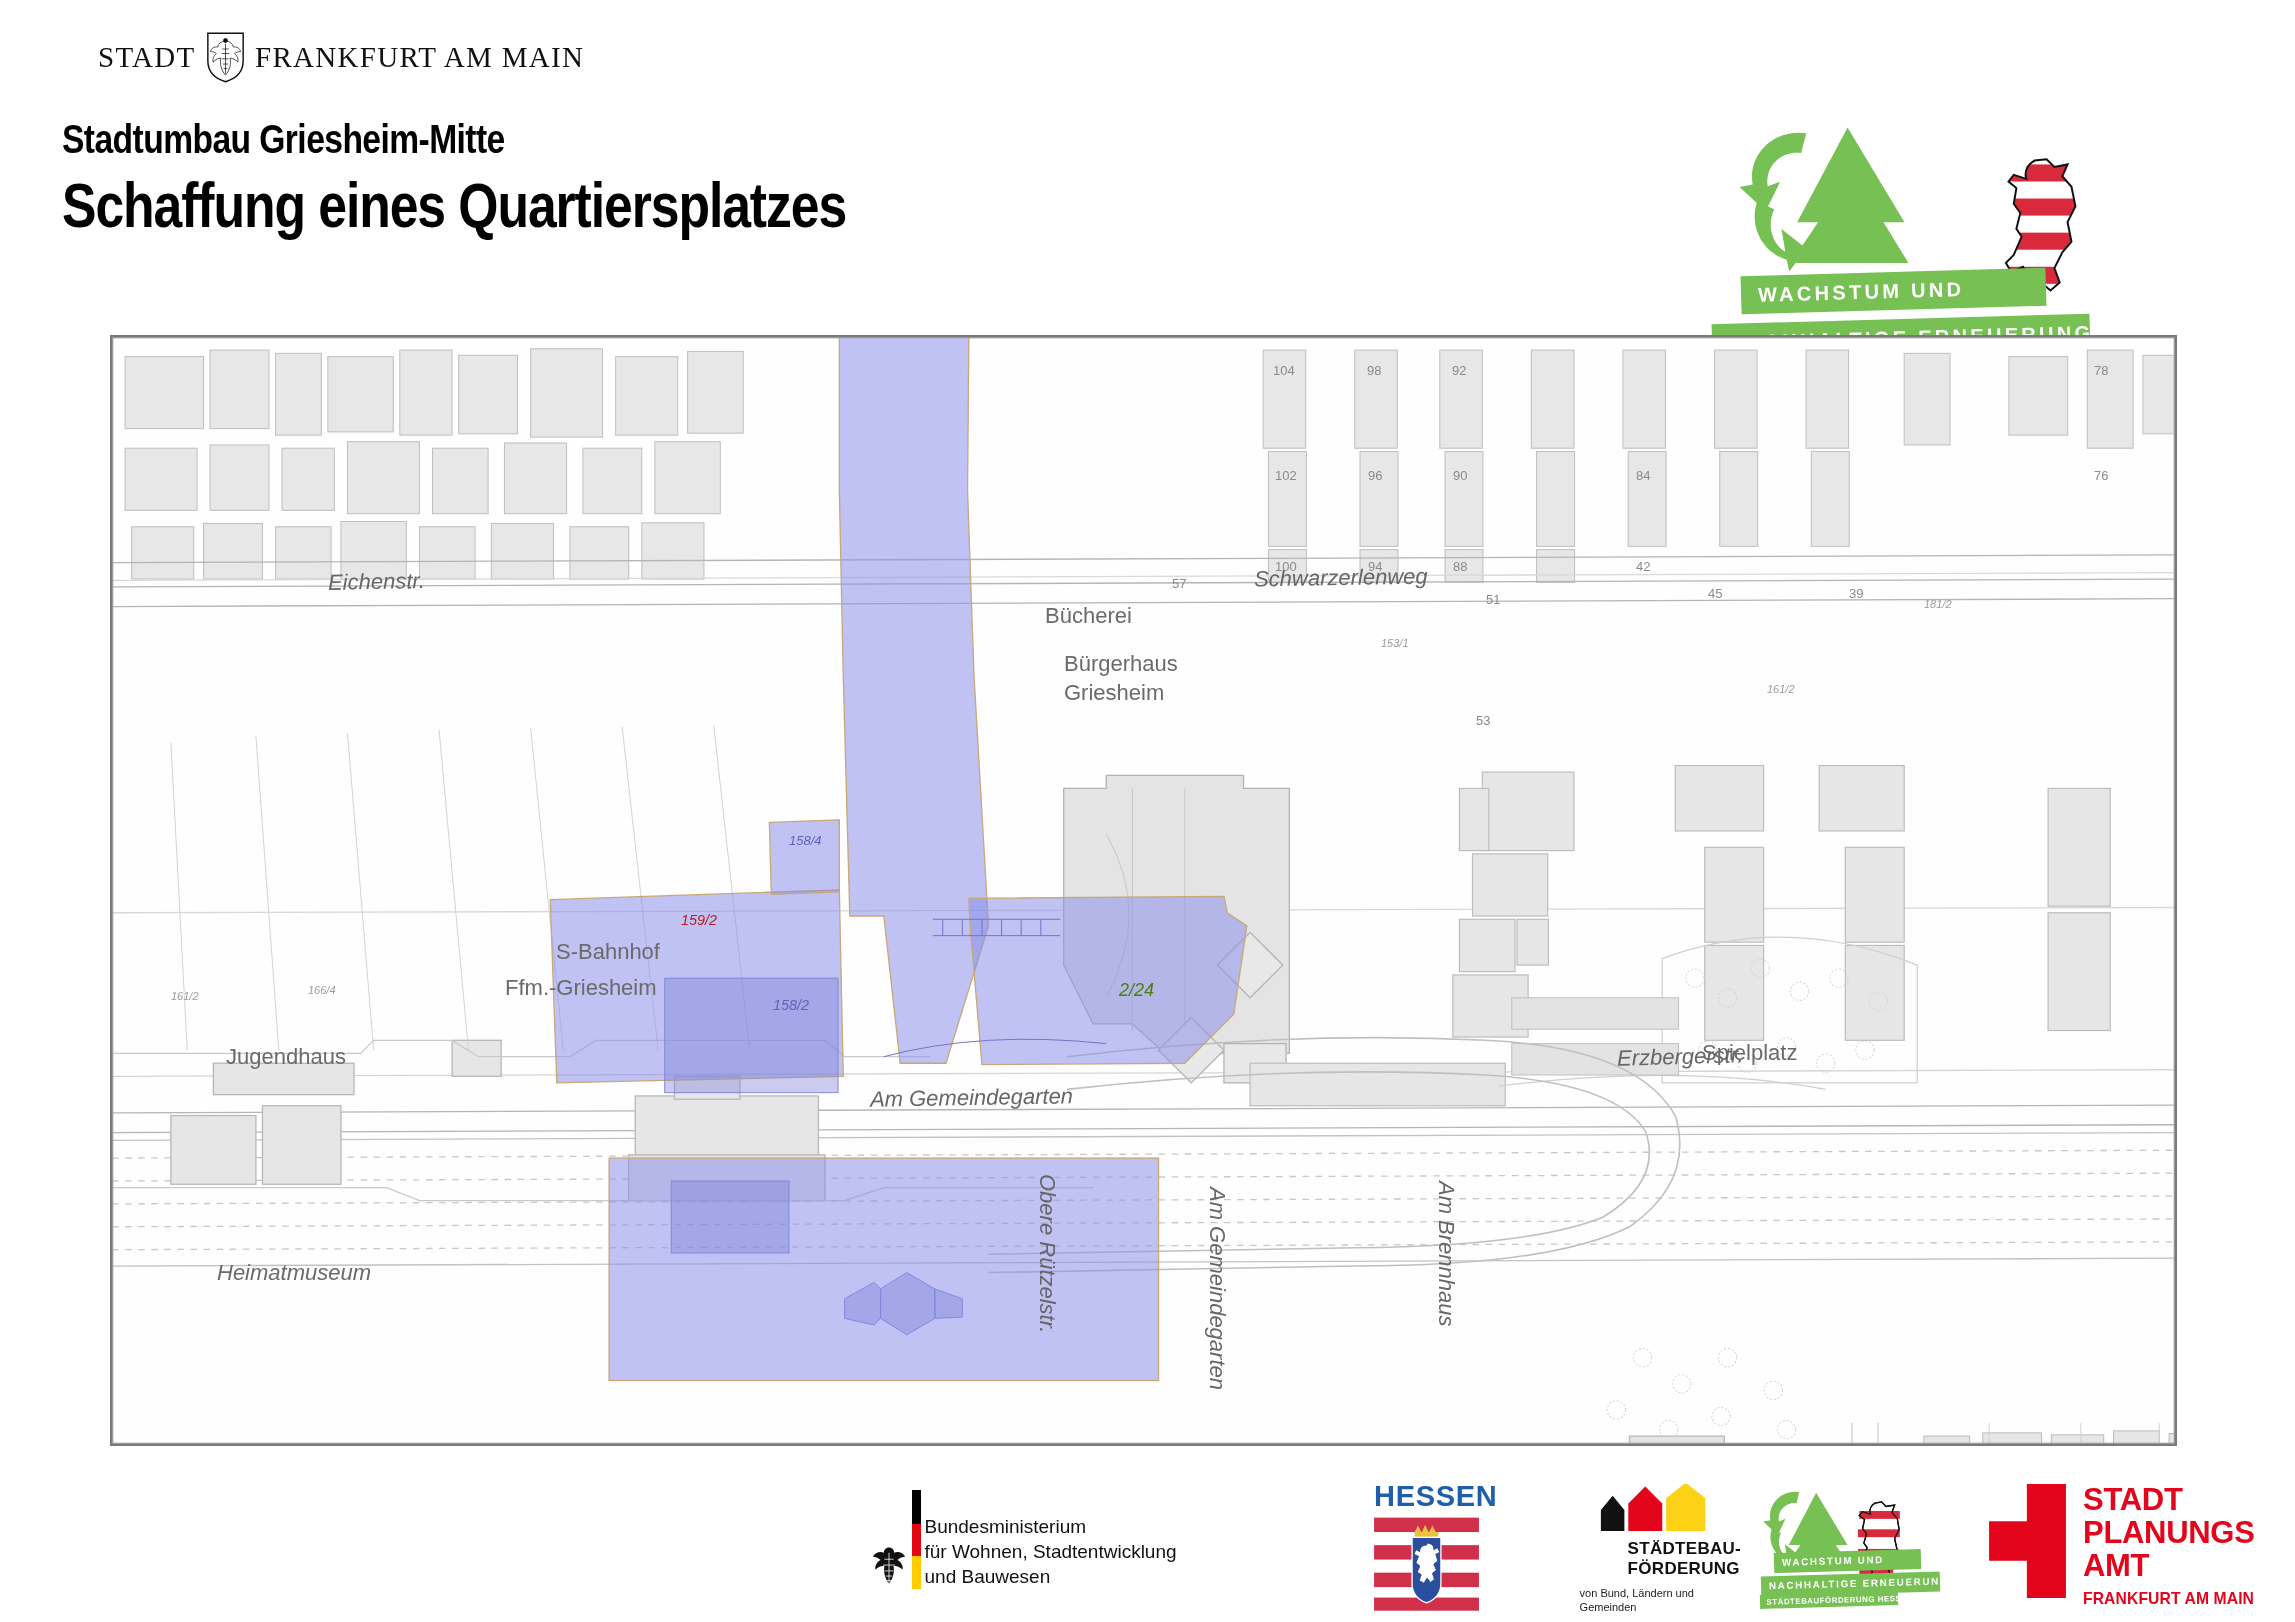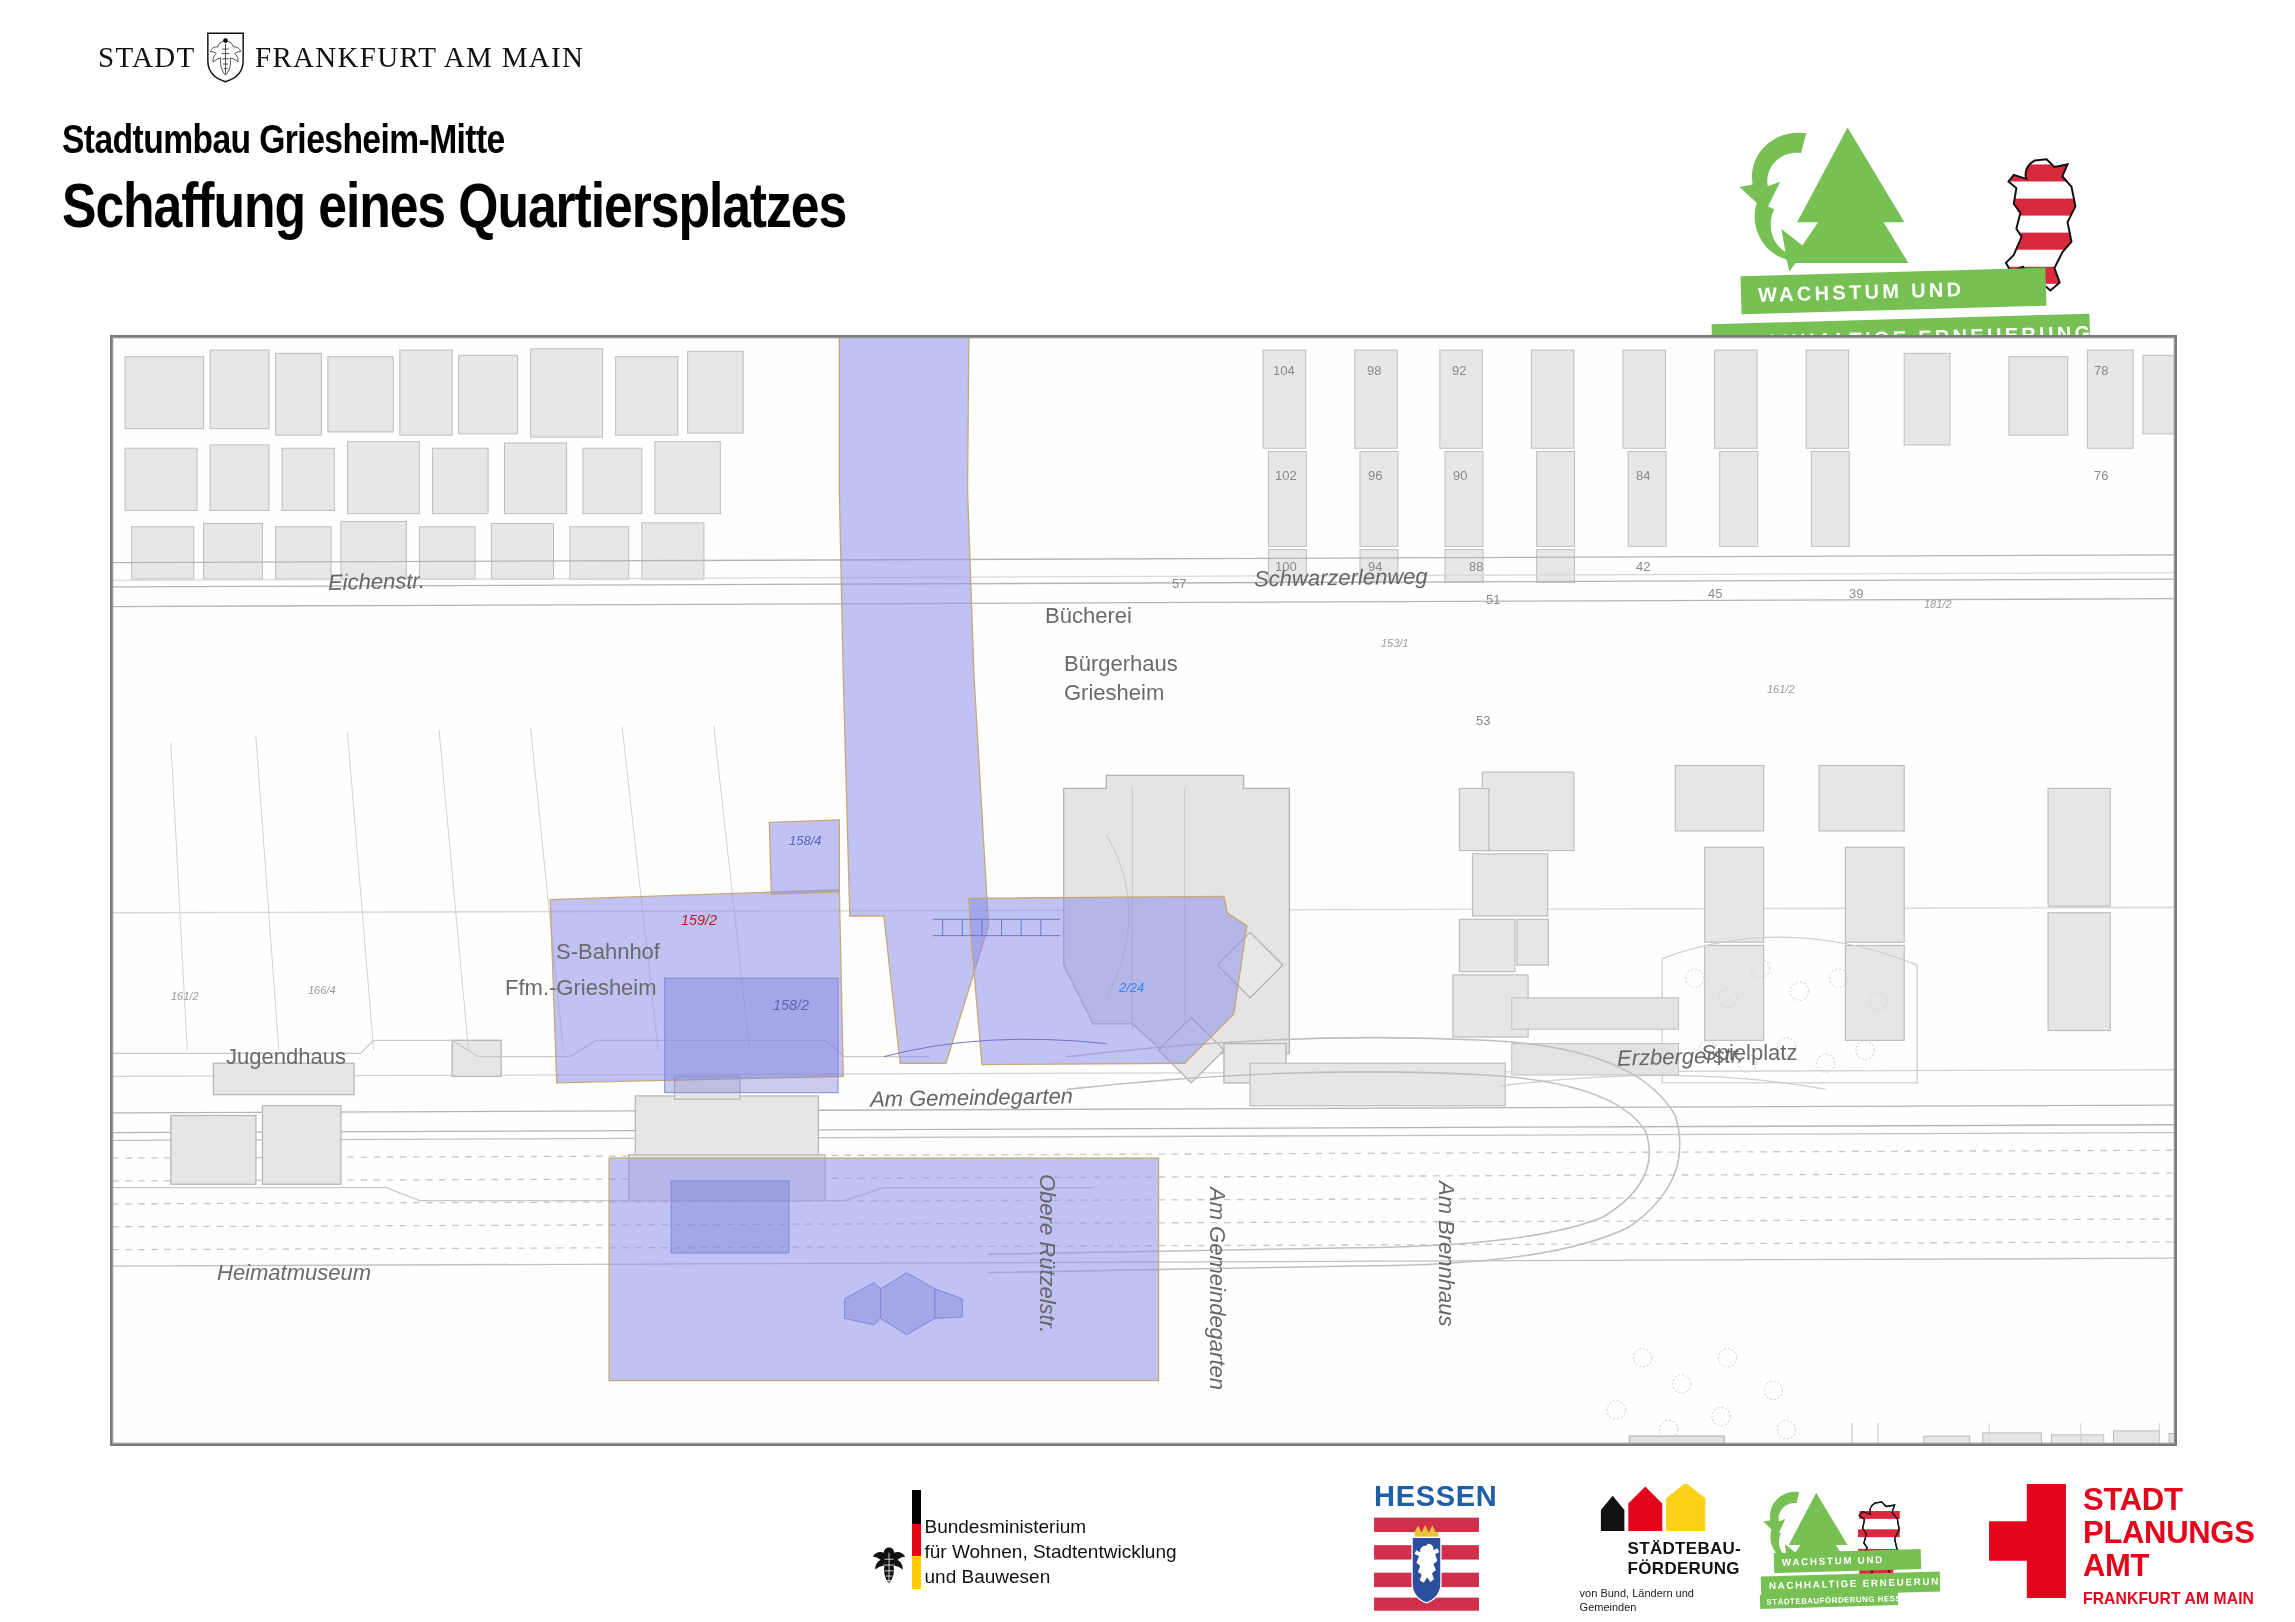--- a/index.html
+++ b/index.html
@@ -465,41 +465,41 @@
   <div class="map-label hnum" style="left:1596px;top:249px;">45</div>
   <div class="map-label hnum" style="left:1737px;top:249px;">39</div>
   <div class="map-label hnum" style="left:1161px;top:26px;">104</div>
   <div class="map-label hnum" style="left:1163px;top:131px;">102</div>
   <div class="map-label hnum" style="left:1163px;top:222px;">100</div>
   <div class="map-label hnum" style="left:1255px;top:26px;">98</div>
   <div class="map-label hnum" style="left:1256px;top:131px;">96</div>
   <div class="map-label hnum" style="left:1256px;top:222px;">94</div>
   <div class="map-label hnum" style="left:1340px;top:26px;">92</div>
   <div class="map-label hnum" style="left:1341px;top:131px;">90</div>
-  <div class="map-label hnum" style="left:1341px;top:222px;margin-left:16px;">88</div>
+  <div class="map-label hnum" style="left:1341px;top:222px;">88</div>
   <div class="map-label hnum" style="left:1524px;top:131px;">84</div>
   <div class="map-label hnum" style="left:1524px;top:222px;">42</div>
   <div class="map-label hnum" style="left:1982px;top:26px;">78</div>
   <div class="map-label hnum" style="left:1982px;top:131px;">76</div>
 
   <div class="map-label frac" style="left:59px;top:654px;">
     <span>161/2</span></div>
   <div class="map-label frac" style="left:196px;top:648px;">
     <span>166/4</span></div>
   <div class="map-label frac" style="left:1269px;top:301px;">
     <span>153/1</span></div>
   <div class="map-label frac" style="left:1812px;top:262px;">
     <span>181/2</span></div>
   <div class="map-label frac" style="left:1655px;top:347px;">
     <span>161/2</span></div>
 
   <div class="map-label frac" style="left:569px;top:576px;color:#b91c1c;font-size:14.4px;">159/2</div>
   <div class="map-label frac" style="left:661px;top:661px;color:#5f63b5;font-size:14.4px;">158/2</div>
   <div class="map-label frac" style="left:677px;top:497px;color:#5f63b5;font-size:13px;">158/4</div>
-  <div class="map-label frac" style="left:1007px;top:644px;color:#3b82f6;font-size:13px;">2/24</div>
+  <div class="map-label frac" style="left:1007px;top:644px;color:#4d7c0f;font-size:18px;">2/24</div>
 </div>
 
 <div id="footer">
 
   <div class="flogo" id="bmw-logo">
     <svg id="bmw-eagle" viewBox="0 0 58 68">
       <g fill="#111">
         <path d="M29 4 c-5 0-8 4-8 8 c-6-3-14 0-17 6 c5 0 9 2 12 5 c-6 3-9 9-8 15 c4-4 9-6 14-6
                  c-2 10 1 20 7 28 c6-8 9-18 7-28 c5 0 10 2 14 6 c1-6-2-12-8-15 c3-3 7-5 12-5 c-3-6-11-9-17-6
                  c0-4-3-8-8-8 z"></path>

